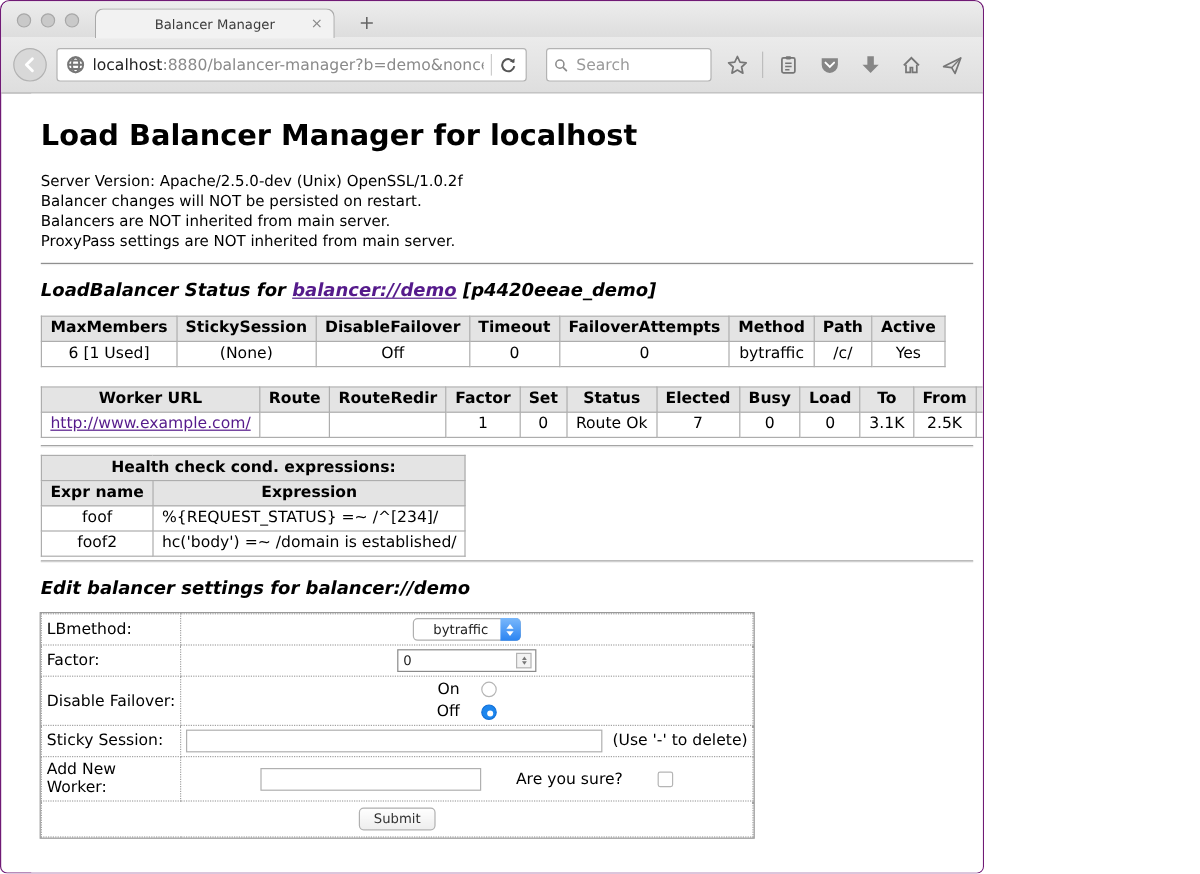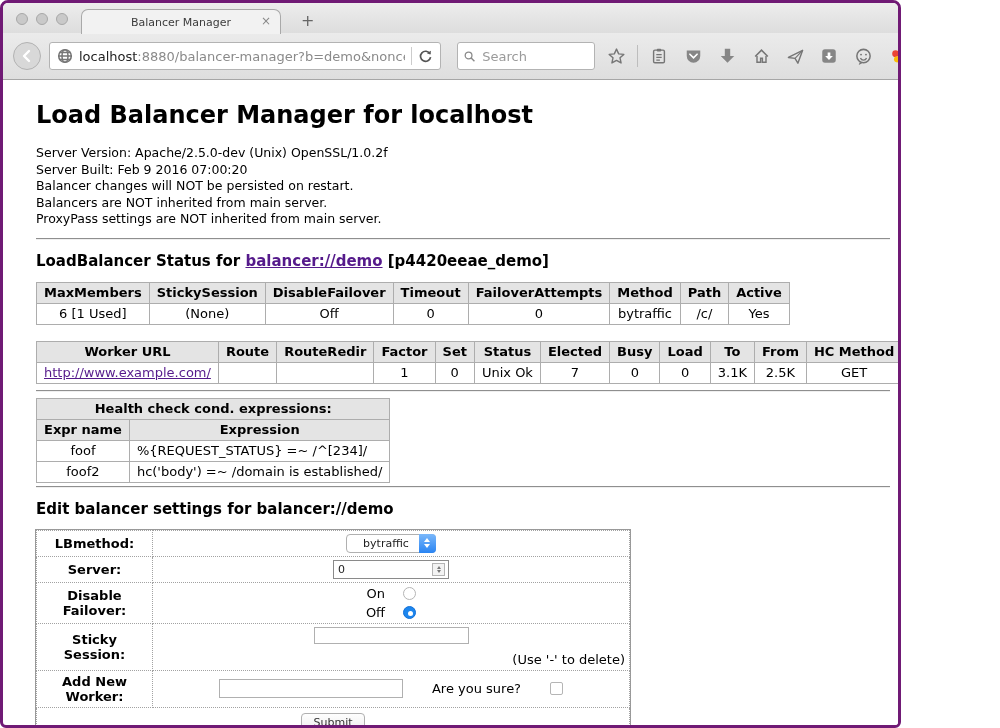--- a/index.html
+++ b/index.html
@@ -1,20 +1,20 @@
 <!DOCTYPE html>
 <html><head>
 <meta charset="utf-8">
 <style>
   * { box-sizing: border-box; }
   html,body { margin:0; padding:0; background:#fff; }
   body { font-family:"DejaVu Sans","Liberation Sans",sans-serif; width:1000px; height:728px; }
 
-  .window { width:901px; height:728px; border-radius:8px 8px 6px 6px; overflow:hidden;
-            border:3px solid #701a75; background:#fff; }
+  .window { width:820px; height:728px; border-radius:8px 8px 6px 6px; overflow:hidden;
+            border:1px solid #701a75; background:#fff; }
 
   
   .titlebar { height:30px; background:linear-gradient(#ededed,#dddddd); position:relative; }
   .traffic { position:absolute; left:13px; top:10px; display:flex; gap:8px; }
   .light { width:12px; height:12px; border-radius:50%; background:#c9c9c9; border:1px solid #a8a8a8; }
   .tab { position:absolute; left:78px; top:6px; width:200px; height:25px;
          background:#f2f2f2; border:1px solid #a9a9a9; border-bottom:none;
          border-radius:7px 7px 0 0; display:flex; align-items:center; justify-content:center; }
   .tab-title { font-size:11px; color:#3c3c3c; }
   .tab-close { position:absolute; right:9px; top:4px; font-size:12px; color:#888; cursor:default; }
@@ -41,32 +41,32 @@
   .icon-stroke { stroke:#767676; fill:none; stroke-width:1.6; }
   .caret-down { width:0; height:0; border-left:4px solid transparent; border-right:4px solid transparent;
                 border-top:5px solid #8a8a8a; }
 
   
   .content { height:650px; background:#fff; padding:8px; overflow:hidden; font-size:13px; color:#000;margin-left:25px; }
   h1 { font-size:24px; line-height:28px; margin:13px 0 16px; font-weight:bold; }
   .server-info div { font-size:12.5px; line-height:16.5px; }
   hr { border:none; border-top:1px solid #8f8f8f; border-bottom:1px solid #efefef; height:0; }
   .hr1 { margin:10px 0; } .hr2 { margin:6px 0; } .hr3 { margin:3px 0 6px; }
-  h3 { font-size:15px; line-height:18px; margin:12px 0; font-weight:bold; }
+  h3 { font-size:15px; line-height:18px; margin:12px 0; font-weight:bold;font-style:italic; }
   a { color:#551a8b; text-decoration:underline; }
 
   table.t { border-collapse:collapse; font-size:13px; margin:4px 0 16px; }
   table.t th, table.t td { border:1px solid #adadad; padding:2px 7px; text-align:center;
                            line-height:16px; white-space:nowrap; }
   table.t th { background:#e4e4e4; font-weight:bold; }
   td.lft { text-align:left !important; }
 
   table.f { border-collapse:collapse; outline:1px solid #999; width:594px; font-size:13px; margin-top:8px; }
   table.f td { border:1px dotted #a2a2a2; padding:3px 4px; }
-  td.flbl { width:116px; text-align:center;font-weight:bold; }
+  td.flbl { width:116px; text-align:left; }
   td.ffld { text-align:center; }
 
   
   .sel { display:inline-flex; align-items:center; height:19px; border:1px solid #b0b0b0;
          border-radius:4px; background:#fff; vertical-align:middle; }
   .sel .txt { font-size:11px; padding:0 10px 0 16px; color:#222; }
   .sel .stepper { width:17px; height:19px; margin:-1px -1px -1px 0; border-radius:0 4px 4px 0;
                   background:linear-gradient(#7ab8fb,#2a84f2); display:flex; flex-direction:column;
                   align-items:center; justify-content:center; gap:2px; }
   .chev-up { width:0; height:0; border-left:3.5px solid transparent; border-right:3.5px solid transparent;
@@ -88,21 +88,21 @@
   .radio { display:inline-block; width:13px; height:13px; border-radius:50%;
            background:#fff; border:1px solid #b5b5b5; vertical-align:middle; }
   .radio.sel-on { background:#1d86ee; border-color:#1270d8; position:relative; }
   .radio.sel-on::after { content:""; position:absolute; left:4px; top:4px; width:5px; height:5px;
                          border-radius:50%; background:#fff; }
   .radio-grid { display:inline-grid; grid-template-columns:auto auto; gap:4px 18px;
                 align-items:center; justify-items:end; }
   .checkbox { display:inline-block; width:13px; height:13px; border:1px solid #b5b5b5;
               border-radius:2px; background:#fff; vertical-align:middle; }
 
-  .sticky-row { display:flex; align-items:center; gap:8px;flex-direction:column; }
+  .sticky-row { display:flex; align-items:center; gap:8px; }
   .sticky-row input { flex:1; max-width:352px; }
   .note { white-space:nowrap; margin-left:auto; }
 
   .addw { display:flex; align-items:center; justify-content:center; gap:29px; }
   .addw input { width:184px; }
 
   .submit-btn { font-size:11px; font-family:"DejaVu Sans",sans-serif; color:#333;
                 padding:2px 11px; border:1px solid #b0b0b0; border-radius:4px;
                 background:linear-gradient(#fefefe,#eeeeee); }
   .submit-cell { text-align:center; padding:5px !important; }
@@ -236,21 +236,20 @@
     </div>
 
   </div>
 
   <div class="content">
 
     <h1>Load Balancer Manager for localhost</h1>
 
     <div class="server-info">
       <div>Server Version: Apache/2.5.0-dev (Unix) OpenSSL/1.0.2f</div>
-      <div>Server Built: Feb 9 2016 07:00:20</div>
       <div>Balancer changes will NOT be persisted on restart.</div>
       <div>Balancers are NOT inherited from main server.</div>
       <div>ProxyPass settings are NOT inherited from main server.</div>
     </div>
 
     <hr class="hr1">
 
     <h3><span>LoadBalancer Status for </span><a href="#">balancer://demo</a><span> [p4420eeae_demo]</span></h3>
 
     <table class="t">
@@ -296,21 +295,21 @@
         <th>HC Interval</th>
         <th>Passes</th>
 
       </tr>
       <tr>
         <td class="lft"><a href="#">http://www.example.com/</a></td>
         <td></td>
         <td></td>
         <td>1</td>
         <td>0</td>
-        <td>Unix Ok</td>
+        <td>Route Ok</td>
         <td>7</td>
         <td>0</td>
         <td>0</td>
         <td>3.1K</td>
         <td>2.5K</td>
         <td>GET</td>
         <td>10</td>
         <td>1 (0)</td>
 
       </tr>
@@ -351,21 +350,21 @@
           <span class="sel">
             <span class="txt">bytraffic</span>
             <span class="stepper">
                   <span class="chev-up"></span>
                   <span class="chev-dn"></span>
                 </span>
           </span>
         </td>
       </tr>
       <tr>
-        <td class="flbl">Server:</td>
+        <td class="flbl">Factor:</td>
         <td class="ffld">
           <span class="numwrap">
             <input class="txtin num1" type="text" value="0" style="">
             <span class="spin">
                   <i class="u"></i>
                   <i class="d"></i>
                 </span>
           </span>
         </td>
       </tr>

